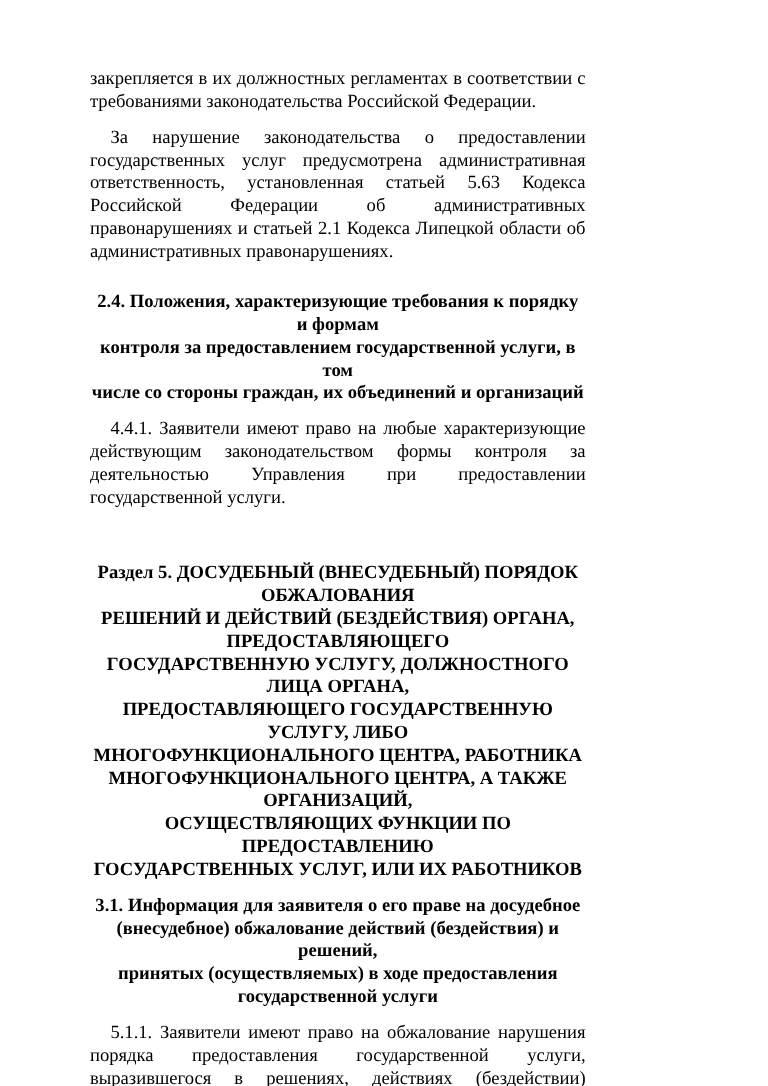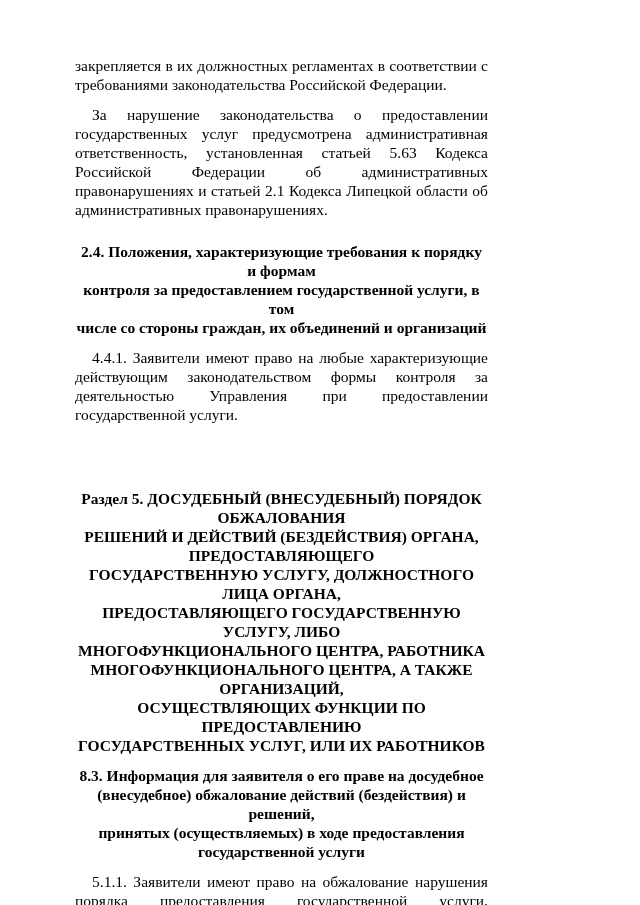--- a/index.html
+++ b/index.html
@@ -34,21 +34,21 @@
   .heading {
     margin: 0 0 11px 0;
     font-weight: bold;
     text-align: center;
     white-space: pre-line;
   }
   .heading.h-4-4 {
     margin-top: 23px;
   }
   .heading.h-sec-5 {
-    margin-top: 65px;
+    margin-top: 44px;
   }
 </style>
 </head>
 <body>
 
 <div class="page">
 
   <p class="para" style="text-indent:0;">закрепляется в их должностных регламентах в соответствии с требованиями законодательства Российской Федерации.</p>
 
   <p class="para">За нарушение законодательства о предоставлении государственных услуг предусмотрена административная ответственность, установленная статьей 5.63 Кодекса Российской Федерации об административных правонарушениях и статьей 2.1 Кодекса Липецкой области об административных правонарушениях.</p>
@@ -64,21 +64,21 @@
 ОБЖАЛОВАНИЯ
 РЕШЕНИЙ И ДЕЙСТВИЙ (БЕЗДЕЙСТВИЯ) ОРГАНА,
 ПРЕДОСТАВЛЯЮЩЕГО
 ГОСУДАРСТВЕННУЮ УСЛУГУ, ДОЛЖНОСТНОГО ЛИЦА ОРГАНА,
 ПРЕДОСТАВЛЯЮЩЕГО ГОСУДАРСТВЕННУЮ УСЛУГУ, ЛИБО
 МНОГОФУНКЦИОНАЛЬНОГО ЦЕНТРА, РАБОТНИКА
 МНОГОФУНКЦИОНАЛЬНОГО ЦЕНТРА, А ТАКЖЕ ОРГАНИЗАЦИЙ,
 ОСУЩЕСТВЛЯЮЩИХ ФУНКЦИИ ПО ПРЕДОСТАВЛЕНИЮ
 ГОСУДАРСТВЕННЫХ УСЛУГ, ИЛИ ИХ РАБОТНИКОВ</div>
 
-  <div class="heading h-5-1">8.3. Информация для заявителя о его праве на досудебное
+  <div class="heading h-5-1">3.1. Информация для заявителя о его праве на досудебное
 (внесудебное) обжалование действий (бездействия) и решений,
 принятых (осуществляемых) в ходе предоставления
 государственной услуги</div>
 
   <p class="para tight">5.1.1. Заявители имеют право на обжалование нарушения порядка предоставления государственной услуги, выразившегося в решениях, действиях (бездействии) специалистов Управления при предоставлении государственной услуги, в досудебном (внесудебном) порядке путем обращения в Управление, администрацию Липецкой области.</p>
 
 
 </div>
 
 </body></html>

